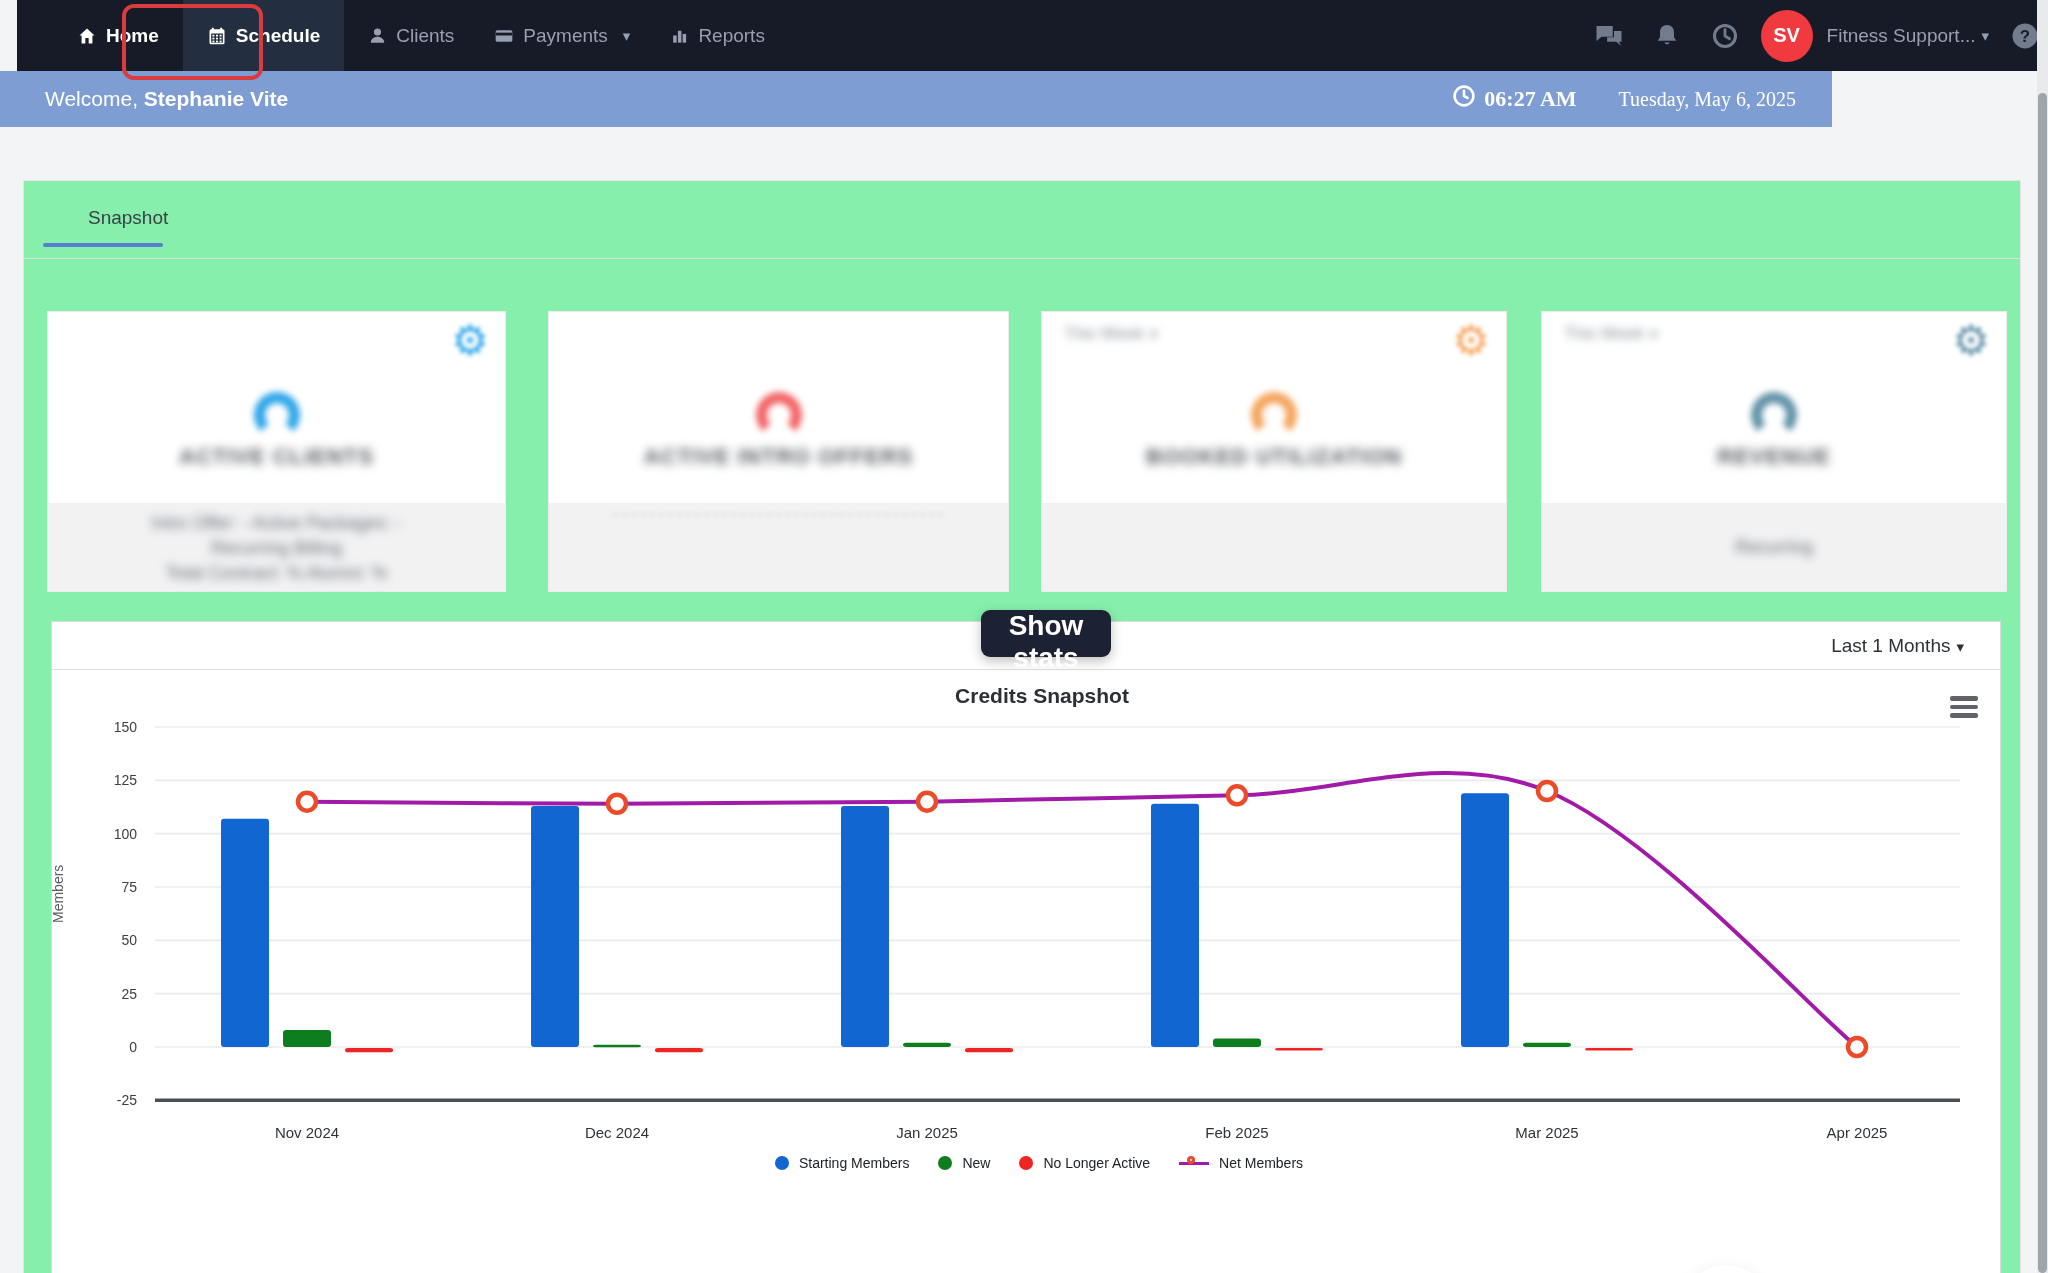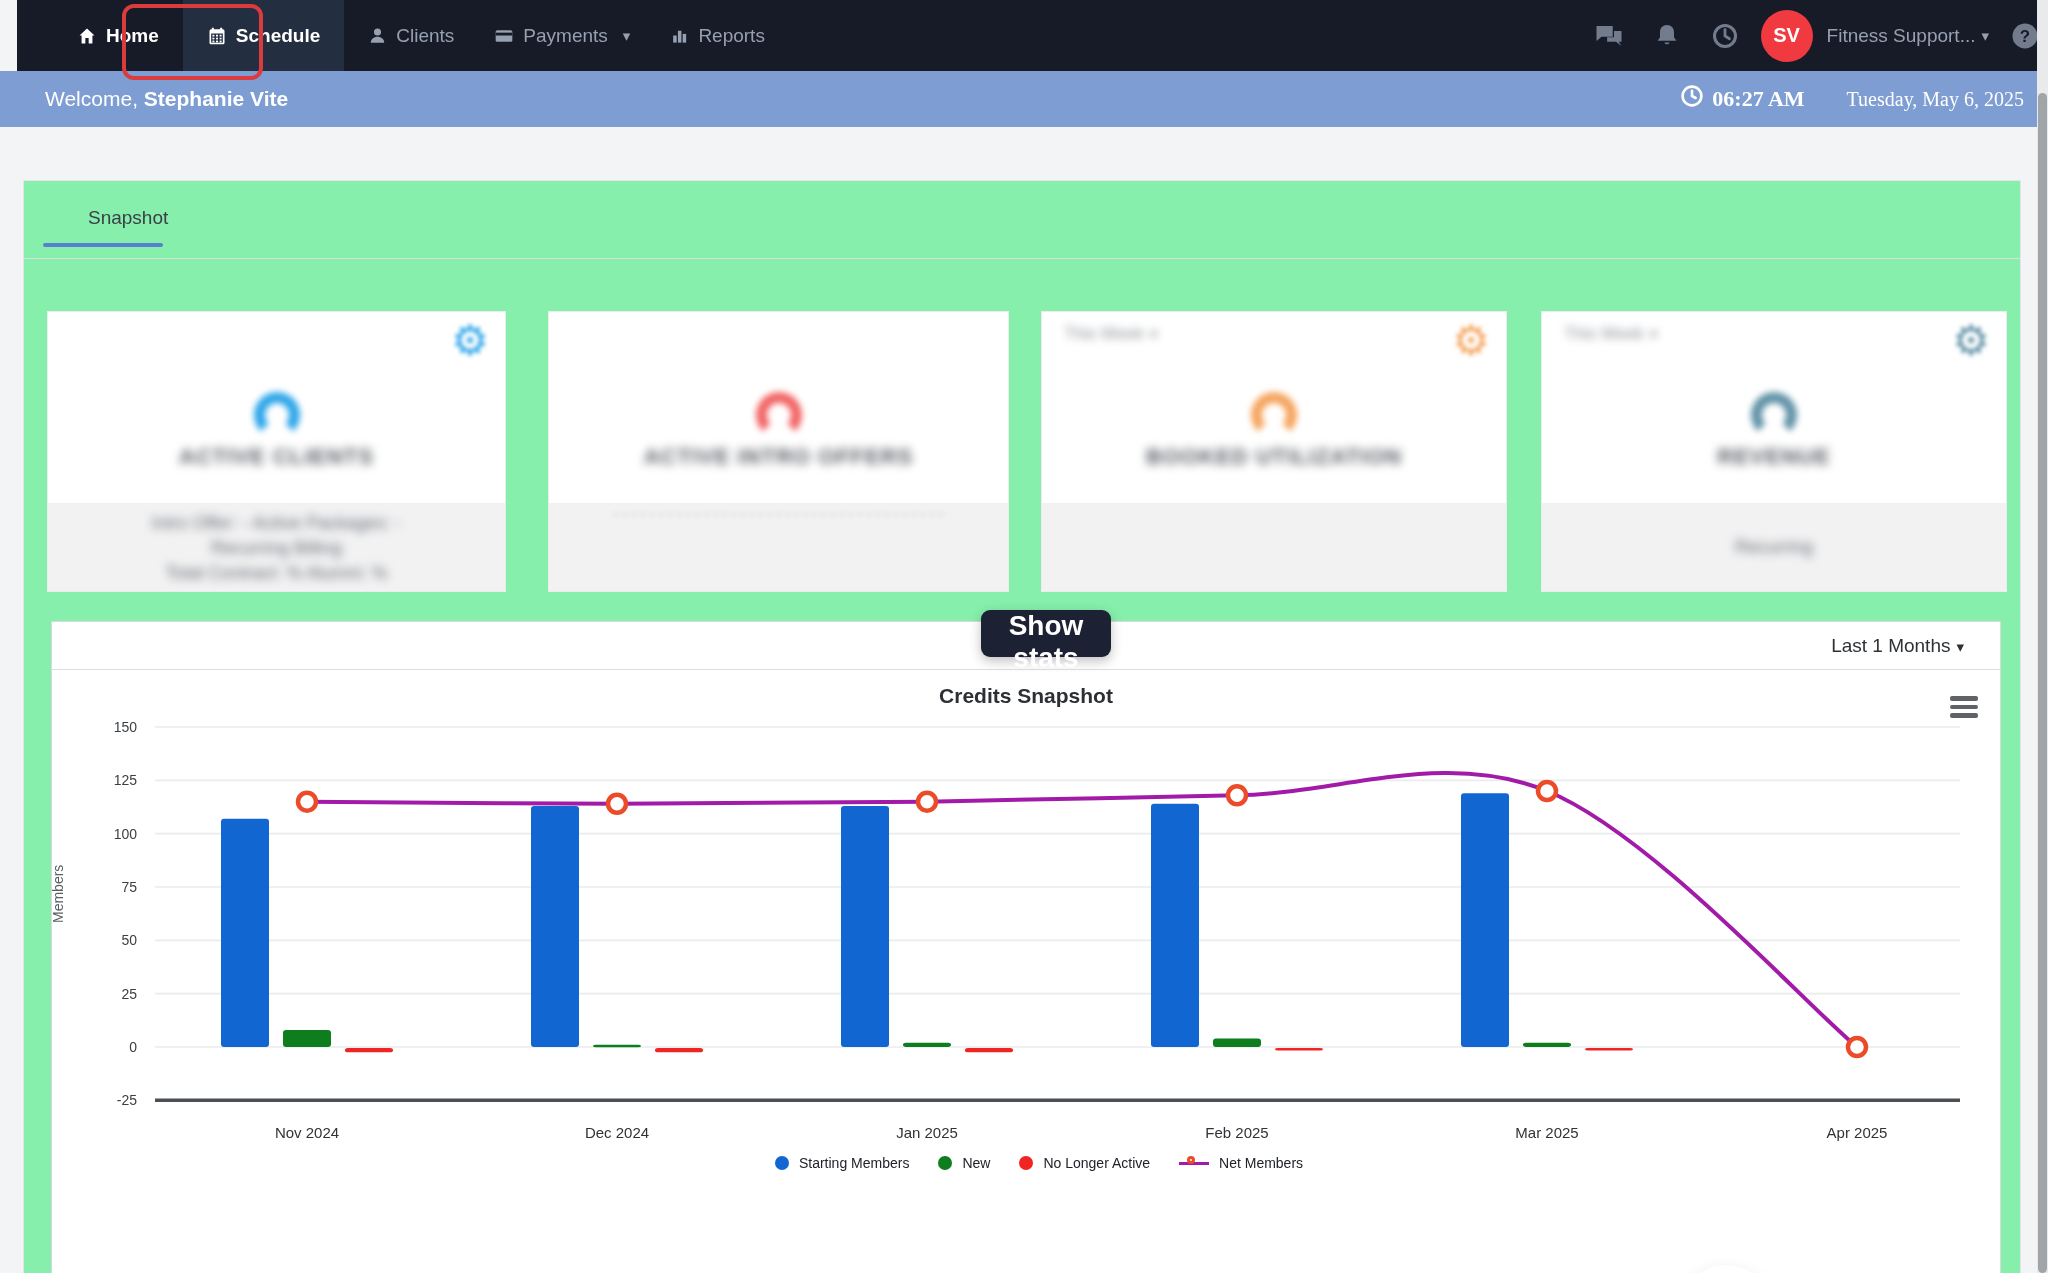--- a/index.html
+++ b/index.html
@@ -15,21 +15,21 @@
   .nav-item.active { color:#ffffff; font-weight:bold; }
   .nav-item.schedule { background:#232e40; color:#ffffff; font-weight:bold; margin:0 4px; padding:16px 24px; }
   .caret::after { content:"▾"; font-size:15px; margin-left:6px; }
   .nav-right { display:flex; align-items:center; gap:14px; padding-right:18px; }
   .icon-btn { background:none; border:none; cursor:pointer; display:flex; align-items:center; justify-content:center; width:44px; height:44px; }
   .avatar { width:52px; height:52px; border-radius:50%; background:#f03a40; color:#fff; font-weight:bold; font-size:20px; display:flex; align-items:center; justify-content:center; }
   .account { display:flex; align-items:center; color:#96a0b0; font-size:19px; cursor:pointer;justify-content:center; }
   .annotation-box { position:absolute; left:122px; top:4px; width:141px; height:76px; border:4px solid #da3b3c; border-radius:12px; z-index:9; pointer-events:none; }
 
   
-  .welcome-bar { position:absolute; left:0; top:71px; width:2048px; height:56px; background:#7e9dd3; color:#fff; display:flex; align-items:center; justify-content:space-between; padding:0 24px 0 45px; z-index:4; }
+  .welcome-bar { position:absolute; left:0; top:71px; width:1832px; height:56px; background:#7e9dd3; color:#fff; display:flex; align-items:center; justify-content:space-between; padding:0 36px 0 45px; z-index:4; }
   .welcome-left { font-size:21px; }
   .welcome-left b { font-weight:bold; }
   .welcome-right { display:flex; align-items:center; gap:42px;font-family:Liberation Serif, serif; }
   .time-wrap { display:flex; align-items:center; gap:8px; font-size:22px; font-weight:bold; }
   .date-text { font-size:20px; }
 
   
   .main-card { position:absolute; left:23px; top:180px; width:1998px; height:1093px; background:#86efac; border:1px solid #e3e5e7; border-bottom:none; }
   .tab-row { position:relative; height:78px; border-bottom:1px solid #dcdee0; }
   .tab { position:absolute; left:40px; top:18px; padding:8px 24px; font-size:19px; color:#3b4046; cursor:pointer; }
@@ -47,21 +47,21 @@
   .stat-footer .fline { font-size:18px; color:#686d74; filter:blur(5px); }
   .stat-footer.center { justify-content:center; padding-top:0; }
   .dashed-sep { width:72%; border-top:3px dashed #e1e1e3; filter:blur(2px); margin-bottom:8px; }
 
   .show-stats-btn { position:absolute; left:957px; top:429px; width:130px; height:47px; background:#1c2233; color:#fff; border:none; border-radius:9px; font-size:28px; font-weight:700; font-family:inherit; cursor:pointer; box-shadow:0 4px 12px rgba(0,0,0,.25); z-index:8; }
 
   
   .chart-box { position:absolute; left:27px; top:440px; width:1950px; height:660px; border:1px solid #d8dadc; background:#fff; }
   .chart-header { height:48px; border-bottom:1px solid #dcdee0; display:flex; align-items:center; justify-content:flex-end; padding-right:36px; }
   .range-select { font-size:19px; color:#2e3237; cursor:pointer; }
-  .chart-title { position:absolute; left:0; top:62px; width:100%; text-align:center; font-size:21px; font-weight:bold; color:#2c3035; }
+  .chart-title { position:absolute; left:16px; top:62px; width:100%; text-align:center; font-size:21px; font-weight:bold; color:#2c3035; }
   .hamburger { position:absolute; right:22px; top:74px; width:28px; cursor:pointer; }
   .hamburger div { height:4.5px; background:#5f6368; border-radius:2px; margin-bottom:4px; }
   #chart-svg { position:absolute; left:0; top:0; }
   .ylabel { position:absolute; left:-2px; top:285px; width:16px; font-size:14px; color:#5a5e63; transform:rotate(-90deg); transform-origin:center; white-space:nowrap; text-align:center; }
   .legend { position:absolute; left:13px; top:533px; width:100%; display:flex; justify-content:center; align-items:center; gap:29px; }
   .legend-item { display:flex; align-items:center; gap:10px; font-size:14px; color:#202328; cursor:pointer; }
   .legend-dot { width:14px; height:14px; border-radius:50%; }
   .legend-line { position:relative; width:30px; height:14px; }
   .legend-line .ll { position:absolute; left:0; top:5.5px; width:30px; height:3.5px; }
   .legend-line .lc { position:absolute; left:8px; top:0; width:8px; height:8px; border-radius:50%; background:#fff; border:3.5px solid; }

